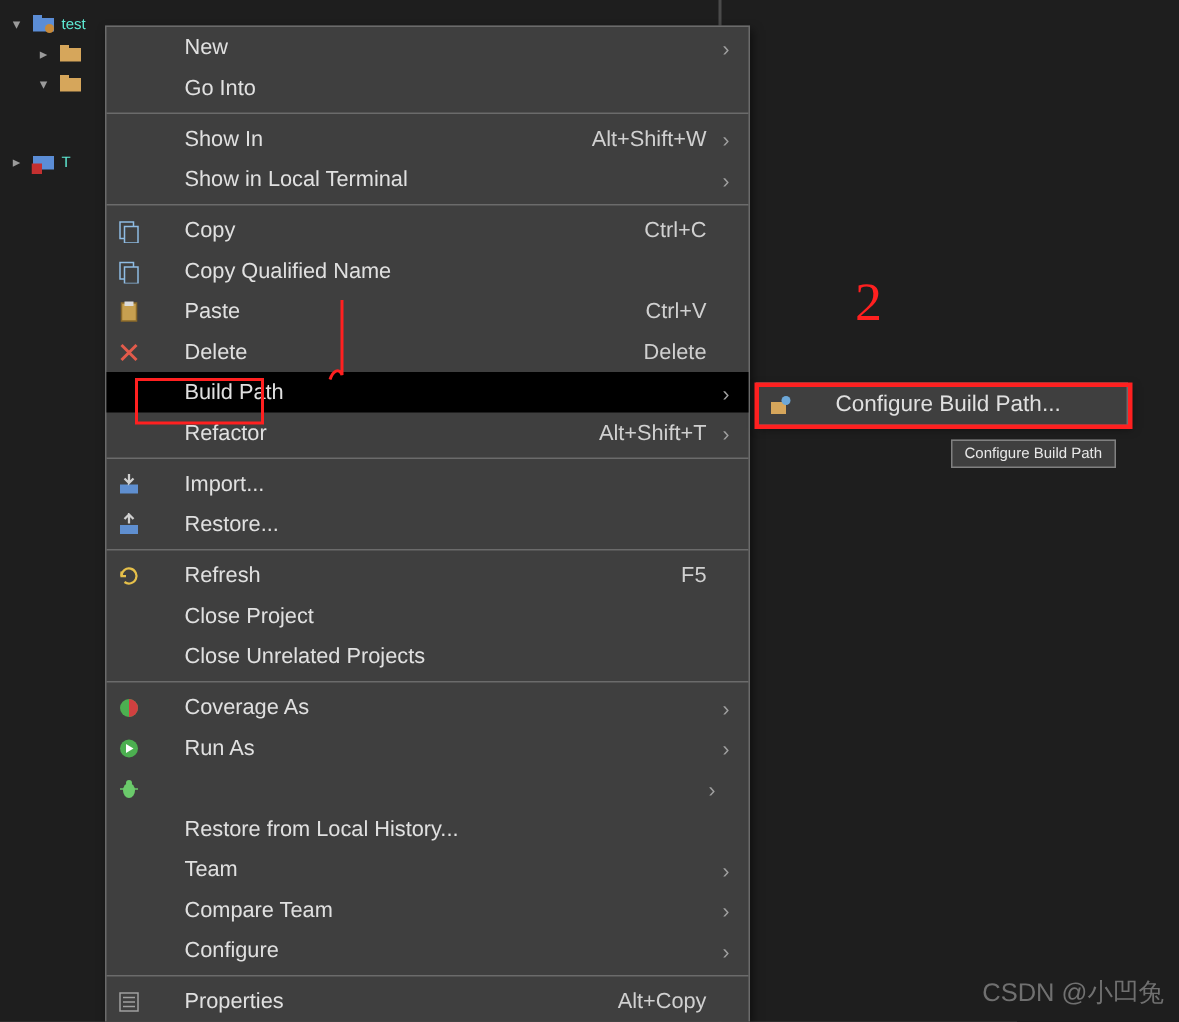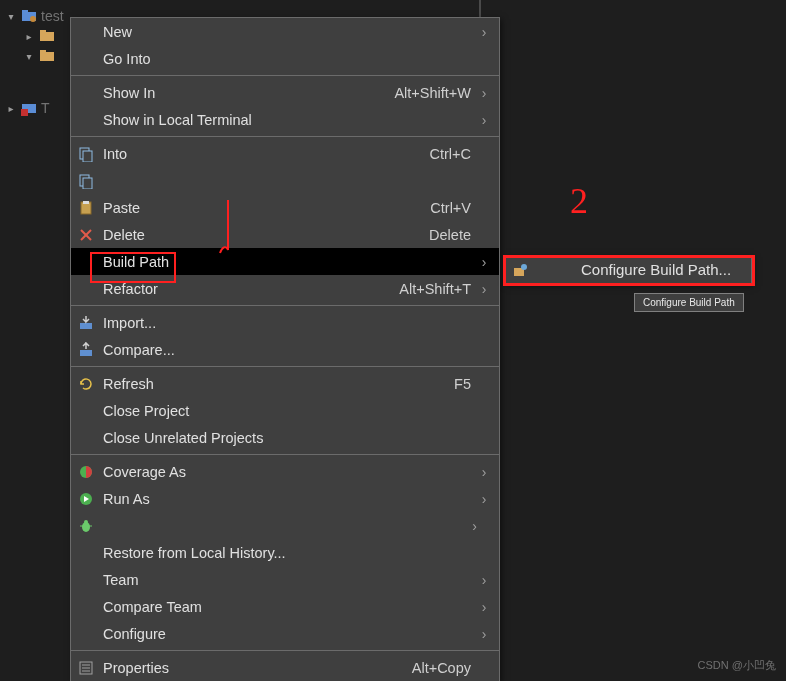--- a/index.html
+++ b/index.html
@@ -1,34 +1,34 @@
 <!DOCTYPE html>
 <html><head>
 <meta charset="utf-8">
 <style>
   * { margin: 0; padding: 0; box-sizing: border-box; font-family: "Segoe UI", Tahoma, sans-serif; }
   body { background: #1e1e1e; color: #cccccc; width: 786px; height: 681px; overflow: hidden; position: relative; font-size: 14px; }
   .tree { position: absolute; left: 5px; top: 6px; width: 200px; }
   .tree-row { display: flex; align-items: center; height: 20px; gap: 4px; }
   .tree-arrow { width: 12px; text-align: center; color: #9b9b9b; font-size: 10px; }
   .tree-icon { width: 16px; height: 16px; display: flex; align-items: center; justify-content: center; }
-  .tree-label { font-size: 14px; color: #737373; }
+  .tree-label { font-size: 10px; color: #5eead4; }
   .context-menu { position: absolute; left: 70px; top: 17px; background: #3f3f3f; border: 1px solid #6b6b6b; box-shadow: 2px 2px 6px rgba(0,0,0,.5); width: 430px; }
   .menu-item { display: grid; grid-template-columns: 26px 1fr auto 14px; align-items: center; height: 27px; padding: 0 8px 0 2px; font-size: 14.5px; color: #e0e0e0; }
   .menu-item.hover { background: #000000; }
   .menu-icon { display: flex; align-items: center; justify-content: center; }
-  .menu-label { padding-left: 4px; }
+  .menu-label { padding-left: 4px; margin-left: 20px; }
   .menu-shortcut { color: #d0d0d0; padding-right: 6px; text-align: right; }
   .menu-arrow { color: #9f9f9f; font-size: 14px; text-align: center; }
   .sep { height: 1px; background: #6b6b6b; margin: 3px 0; }
   .submenu { position: absolute; left: 504px; top: 255px; background: #3f3f3f; border: 1px solid #6b6b6b; box-shadow: 2px 2px 6px rgba(0,0,0,.5); width: 248px; }
-  .sub-item { display: grid; grid-template-columns: 26px 1fr; align-items: center; height: 27px; padding: 0 8px 0 2px; font-size: 15px; color: #e0e0e0; gap: 44px; }
+  .sub-item { display: grid; grid-template-columns: 26px 1fr; align-items: center; height: 27px; padding: 0 8px 0 2px; font-size: 15px; color: #e0e0e0; }
   .tooltip { position: absolute; left: 634px; top: 293px; background: #3f3f3f; border: 1px solid #808080; padding: 3px 8px; font-size: 10px; color: #e8e8e8; }
   .vline { position: absolute; left: 479px; top: 0; width: 2px; height: 681px; background: #4a4a4a; }
-  .watermark { position: absolute; right: 10px; bottom: 8px; color:#707070; font-size:11px; }
+  .watermark { position: absolute; right: 10px; bottom: 8px; color:#707070; font-size:17px; }
   .anno-red { position: absolute; border: 2px solid #ff2020; }
   .anno-red-1 { left: 90px; top: 252px; width: 86px; height: 31px; }
   .anno-red-2 { left: 503px; top: 255px; width: 252px; height: 31px; border-width:3px;}
   .hand-num { position: absolute; color: #ff2020; font-family: "Segoe Script", cursive; font-size: 36px; }
   .svg-icon { width:16px; height:16px; }
 </style>
 </head>
 <body>
 
 <div class="vline"></div>
@@ -103,31 +103,32 @@
       <span class="menu-arrow">›</span>
     </div>
   <div class="sep"></div>
   <div class="menu-item">
       <span class="menu-icon">
         <svg class="svg-icon" viewBox="0 0 16 16">
           <rect x="2" y="2" width="9" height="11" fill="none" stroke="#8fbce3"></rect>
           <rect x="5" y="5" width="9" height="11" fill="#3f3f3f" stroke="#8fbce3"></rect>
         </svg>
       </span>
-      <span class="menu-label">Into</span>
+      <span class="menu-label">Copy</span>
       <span class="menu-shortcut">Ctrl+C</span>
       <span></span>
     </div>
   <div class="menu-item">
       <span class="menu-icon">
         <svg class="svg-icon" viewBox="0 0 16 16">
           <rect x="2" y="2" width="9" height="11" fill="none" stroke="#8fbce3"></rect>
           <rect x="5" y="5" width="9" height="11" fill="#3f3f3f" stroke="#8fbce3"></rect>
         </svg>
       </span>
+      <span class="menu-label">Copy Qualified Name</span>
       <span></span>
       <span></span>
     </div>
   <div class="menu-item">
       <span class="menu-icon">
         <svg class="svg-icon" viewBox="0 0 16 16">
           <rect x="3" y="2" width="10" height="12" fill="#c7a050" stroke="#8a6a2a"></rect>
           <rect x="5" y="1" width="6" height="3" fill="#dcdcdc"></rect>
         </svg>
       </span>
@@ -170,21 +171,21 @@
       <span></span>
       <span></span>
     </div>
   <div class="menu-item">
       <span class="menu-icon">
         <svg class="svg-icon" viewBox="0 0 16 16">
           <rect x="2" y="8" width="12" height="6" fill="#5f8fd0"></rect>
           <path d="M8 7 v-6 l3 3 M8 1 l-3 3" fill="none" stroke="#d0d0d0" stroke-width="1.5"></path>
         </svg>
       </span>
-      <span class="menu-label">Compare...</span>
+      <span class="menu-label">Restore...</span>
       <span></span>
       <span></span>
     </div>
   <div class="sep"></div>
   <div class="menu-item">
       <span class="menu-icon">
         <svg class="svg-icon" viewBox="0 0 16 16">
           <path d="M3 8a5 5 0 1 1 2 4" fill="none" stroke="#e6c04a" stroke-width="1.5"></path>
           <path d="M3 5v3h3" fill="none" stroke="#e6c04a" stroke-width="1.5"></path>
         </svg>

